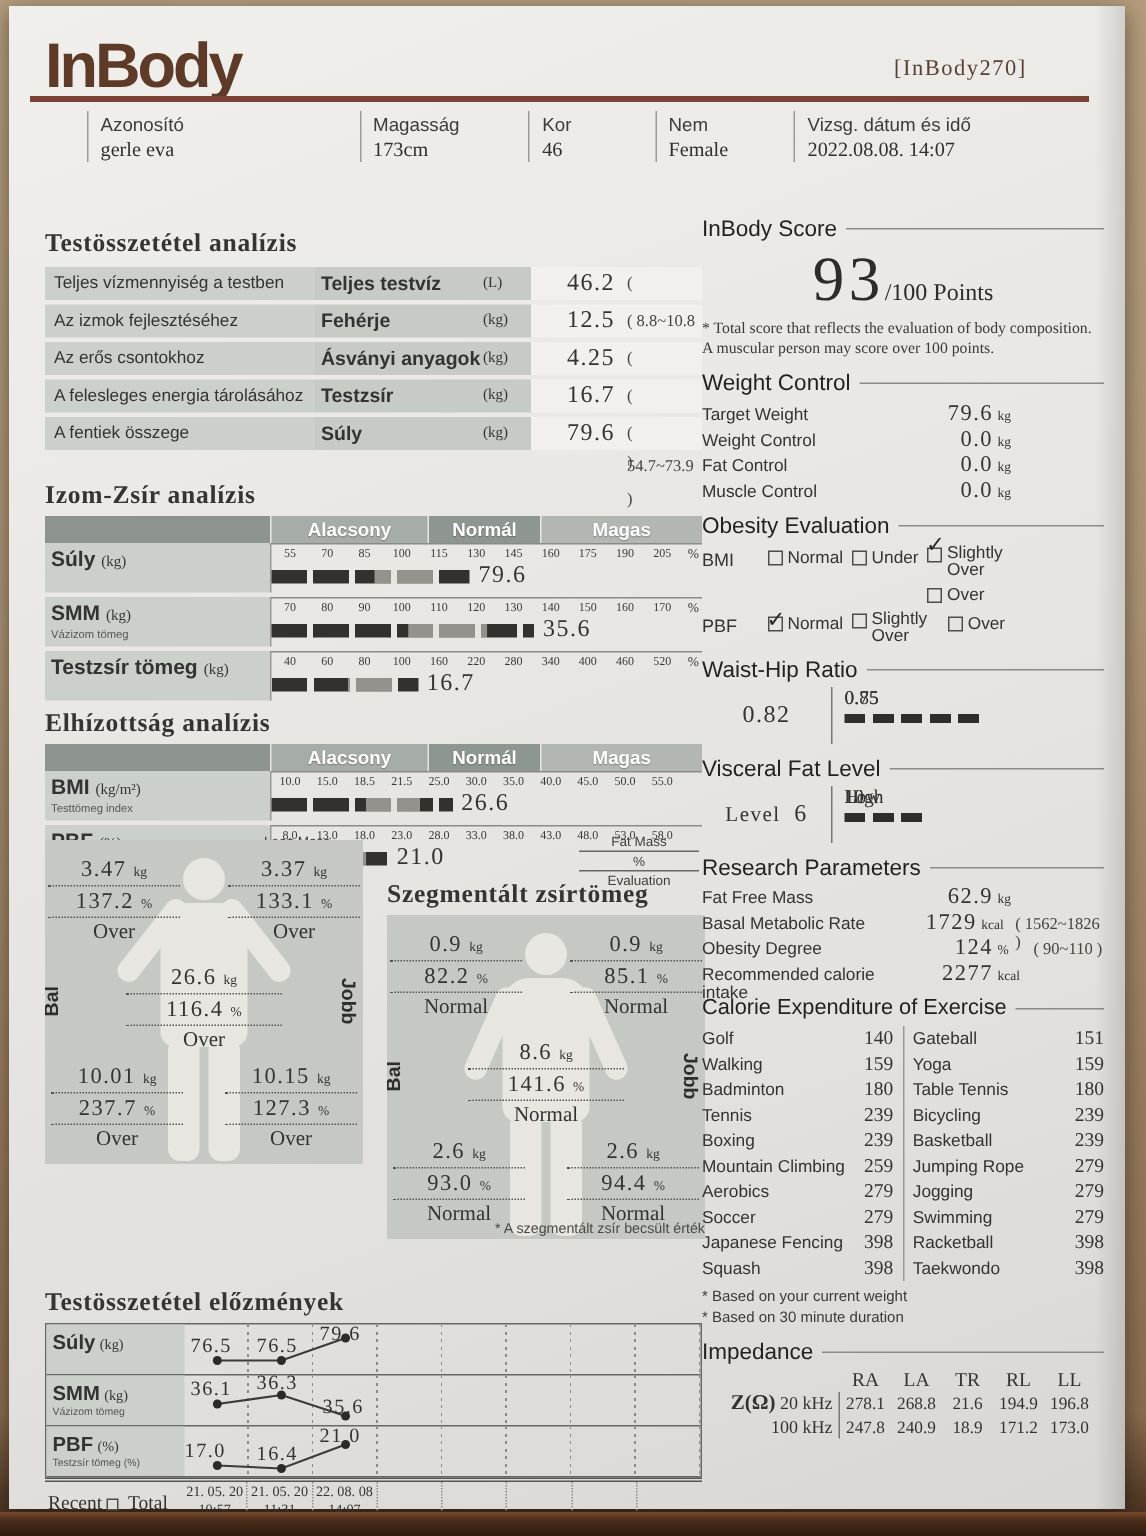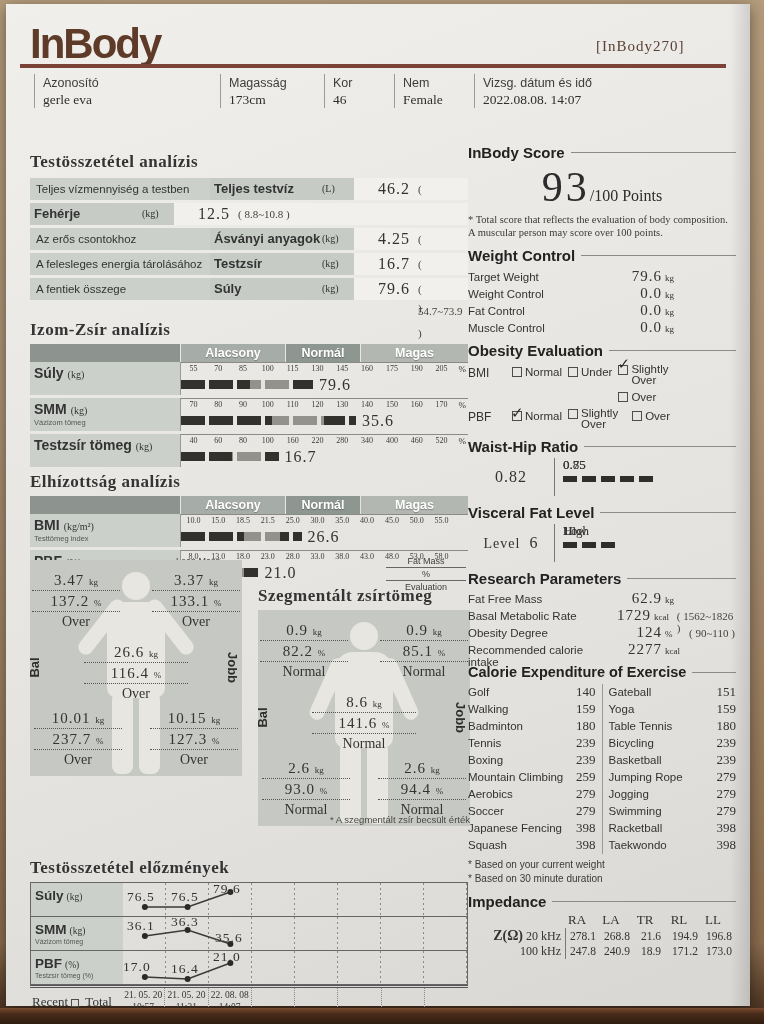--- a/index.html
+++ b/index.html
@@ -19,21 +19,21 @@
   .wood-bottom { position:absolute; left:0; right:0; bottom:0; height:16px;
     background:linear-gradient(180deg,#7a4a30 0%,#4a2c1a 35%,#2f1d10 100%); }
 
   
   .logo { position:absolute; left:24px; top:16px; font-size:42px; font-weight:bold;
     letter-spacing:-2px; color:#5e3a28; }
   .model { position:absolute; left:590px; top:34px; font-family:"Liberation Serif",serif;
     font-size:15px; color:#5a4034; letter-spacing:1px; }
   .brandrule { position:absolute; left:14px; top:60px; width:706px; height:4px; background:#7b4338; }
   .idrow { position:absolute; left:28px; top:70px; width:690px; display:flex; }
-  .idcell { border-left:1px solid #9a9a96; padding:2px 0 0 8px; }
+  .idcell { border-left:1px solid #9a9a96; padding:2px 0 0 8px;margin-left:24px; }
   .idcell .lbl { font-size:12.5px; color:#3c3c3c; }
   .idcell .val { font-family:"Liberation Serif",serif; font-size:13.5px; color:#2f2f2f; margin-top:2px; }
   .idc1{width:186px;} .idc2{width:104px;} .idc3{width:70px;} .idc4{width:80px;} .idc5{width:230px;}
 
   
   h2.sec { font-family:"Liberation Serif",serif; font-weight:bold; font-size:17px;
     color:#343434; letter-spacing:.5px;margin-top:20px; }
   .serif { font-family:"Liberation Serif",serif; }
 
   .leftcol { position:absolute; left:24px; top:128px; width:438px; height:880px; }
@@ -126,21 +126,21 @@
   .hv { position:absolute; font-family:"Liberation Serif",serif; font-size:13.5px; letter-spacing:1px; }
   .hdates { display:flex; border-top:3px double #555; height:28px; }
   .hleg { width:92px; font-family:"Liberation Serif",serif; font-size:13px; padding:6px 0 0 2px; white-space:nowrap; }
   .hds { flex:1; display:flex; }
   .hd { width:12.5%; border-right:1px dotted #8a8a86; text-align:center;
     font-family:"Liberation Serif",serif; font-size:9.5px; line-height:1.3; padding-top:1px; }
   .hd.empty { border-right:1px dotted #8a8a86; }
 
   
   .rsec { margin-bottom:8px; }
-  .rtitle { display:flex; align-items:center; font-weight:bold; font-size:15px; color:#222; gap:6px;text-align:right; }
+  .rtitle { display:flex; align-items:center; font-weight:normal; font-size:15px; color:#222; gap:6px;text-align:right; }
   .rtitle::after { content:""; flex:1; border-top:1px solid #8b8b88; }
   .score-line { text-align:center; margin:2px 0 2px 0; }
   .score-val { font-family:"Liberation Serif",serif; font-size:42px; letter-spacing:3px; color:#2c2c2c; }
   .score-suf { font-family:"Liberation Serif",serif; font-size:16px; color:#2c2c2c; }
   .rnote { font-family:"Liberation Serif",serif; font-size:10.5px; color:#3a3a36; line-height:1.25; }
 
   .kv { display:flex; align-items:baseline; height:15px; margin-bottom:2px; }
   .kv .k { width:128px; font-size:11.5px; color:#333; }
   .kv .v { width:66px; text-align:right; font-family:"Liberation Serif",serif; font-size:15px; letter-spacing:1px; }
   .kv .u { font-family:"Liberation Serif",serif; font-size:9px; margin-left:3px; width:24px; }
@@ -170,21 +170,21 @@
   .calcol { flex:1; }
   .calcol.first { border-right:1px solid #999; padding-right:6px; margin-right:6px; }
   .calrow { display:flex; height:17px; align-items:baseline; }
   .calrow .cl { flex:1; font-size:11.5px; }
   .calrow .cv { width:28px; text-align:right; font-family:"Liberation Serif",serif; font-size:13px; }
   .calnotes { margin-top:4px; font-size:10px; color:#3a3a36; line-height:1.35; }
 
   .imp-head { display:flex; margin-top:2px; }
   .imp-head .sp { width:92px; }
   .imp-head span:not(.sp) { width:34px; text-align:center; font-family:"Liberation Serif",serif; font-size:13px; }
-  .imp-row { display:flex; align-items:baseline;justify-content:flex-end; }
+  .imp-row { display:flex; align-items:baseline; }
   .imp-lbl { width:92px; text-align:right; padding-right:4px; border-right:1px solid #777;
     font-family:"Liberation Serif",serif; font-size:12px; white-space:nowrap; }
   .imp-lbl b { font-size:14px; }
   .imp-row span.iv { width:34px; text-align:center; font-family:"Liberation Serif",serif; font-size:11.5px; }
 </style>
 </head>
 <body>
 
 <div class="paper">
 
@@ -220,20 +220,21 @@
       <h2 class="sec">Testösszetétel analízis</h2>
       <div class="rows">
         <div class="crow">
           <div class="cdesc">Teljes vízmennyiség a testben</div>
           <div class="cname">Teljes testvíz</div>
           <div class="cunit">(L)</div>
           <div class="cval">46.2</div>
           <div class="crange">( 32.8~40.0 )</div>
         </div>
         <div class="crow">
+          <div class="cdesc">Az izmok fejlesztéséhez</div>
           <div class="cname">Fehérje</div>
           <div class="cunit">(kg)</div>
           <div class="cval">12.5</div>
           <div class="crange">( 8.8~10.8 )</div>
         </div>
         <div class="crow">
           <div class="cdesc">Az erős csontokhoz</div>
           <div class="cname">Ásványi anyagok</div>
           <div class="cunit">(kg)</div>
           <div class="cval">4.25</div>

